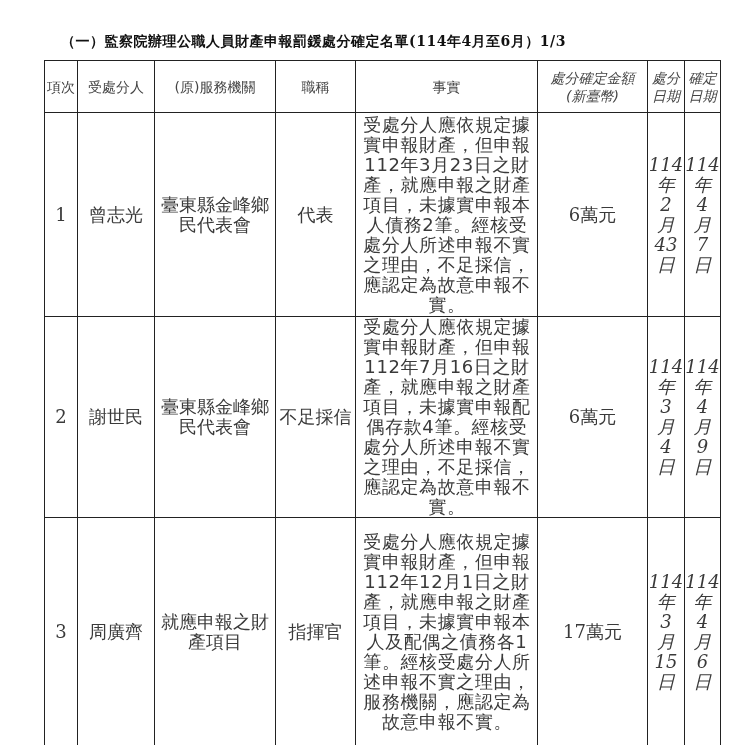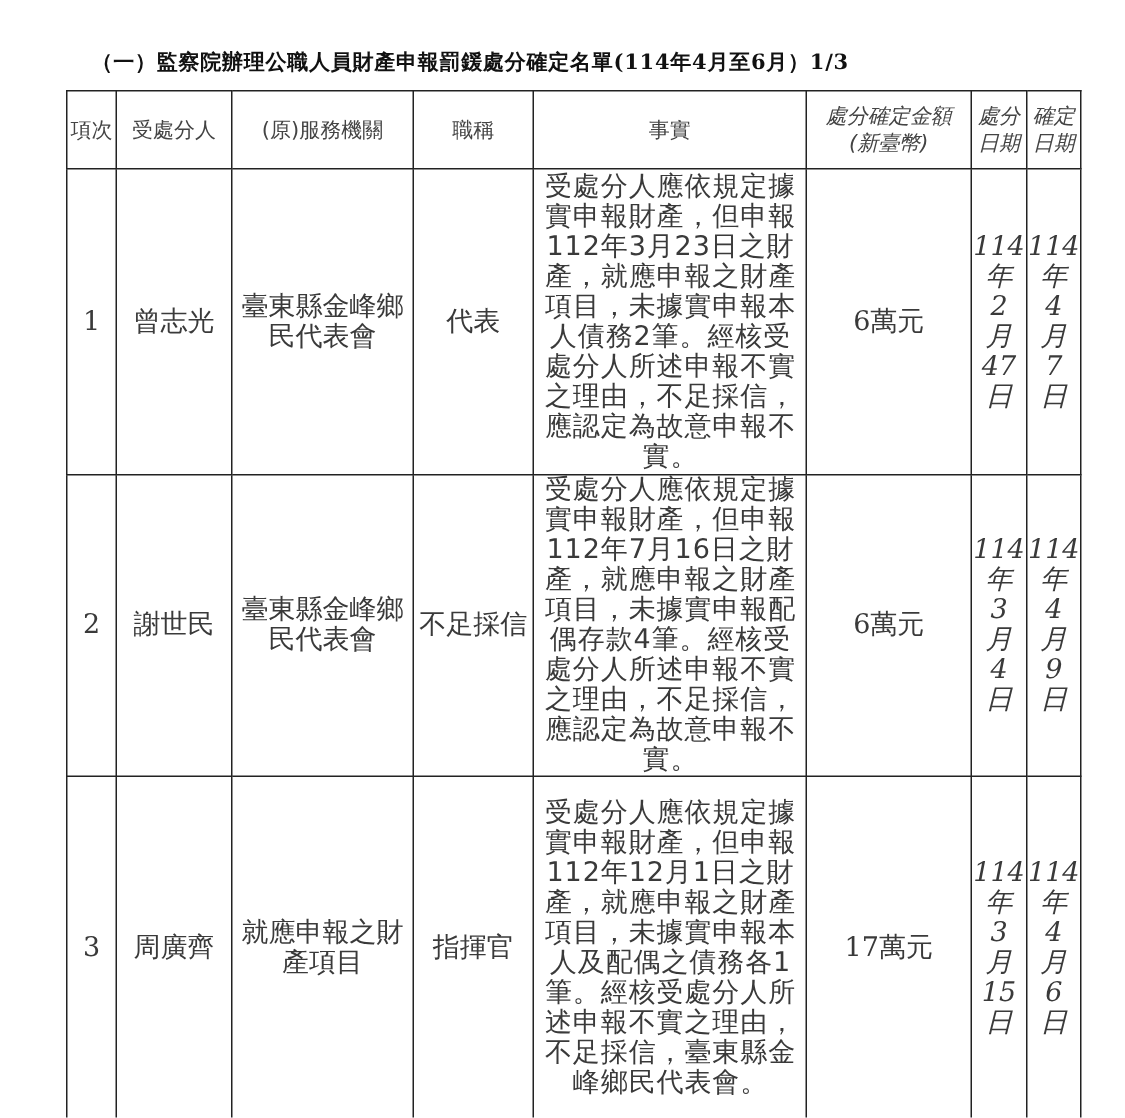--- a/index.html
+++ b/index.html
@@ -135,21 +135,21 @@
       <td class="cjk">曾志光</td>
       <td class="cjk org">臺東縣金峰鄉民代表會</td>
       <td class="cjk">代表</td>
       <td class="facts">受處分人應依規定據實申報財產，但申報112年3月23日之財產，就應申報之財產項目，未據實申報本人債務2筆。經核受處分人所述申報不實之理由，不足採信，應認定為故意申報不實。</td>
       <td>6萬元</td>
       <td class="date">
         <span class="date-line">114</span>
         <span class="date-line">年</span>
         <span class="date-line">2</span>
         <span class="date-line">月</span>
-        <span class="date-line">47</span>
+        <span class="date-line">43</span>
         <span class="date-line">日</span>
       </td>
       <td class="date">
         <span class="date-line">114</span>
         <span class="date-line">年</span>
         <span class="date-line">4</span>
         <span class="date-line">月</span>
         <span class="date-line">7</span>
         <span class="date-line">日</span>
       </td>
@@ -178,21 +178,21 @@
         <span class="date-line">9</span>
         <span class="date-line">日</span>
       </td>
     </tr>
 
     <tr class="r3">
       <td>3</td>
       <td class="cjk">周廣齊</td>
       <td class="cjk org">就應申報之財產項目</td>
       <td class="cjk">指揮官</td>
-      <td class="facts">受處分人應依規定據實申報財產，但申報112年12月1日之財產，就應申報之財產項目，未據實申報本人及配偶之債務各1筆。經核受處分人所述申報不實之理由，不足採信，臺東縣金峰鄉民代表會。</td>
+      <td class="facts">受處分人應依規定據實申報財產，但申報112年12月1日之財產，就應申報之財產項目，未據實申報本人及配偶之債務各1筆。經核受處分人所述申報不實之理由，服務機關，應認定為故意申報不實。</td>
       <td>17萬元</td>
       <td class="date">
         <span class="date-line">114</span>
         <span class="date-line">年</span>
         <span class="date-line">3</span>
         <span class="date-line">月</span>
         <span class="date-line">15</span>
         <span class="date-line">日</span>
       </td>
       <td class="date">

